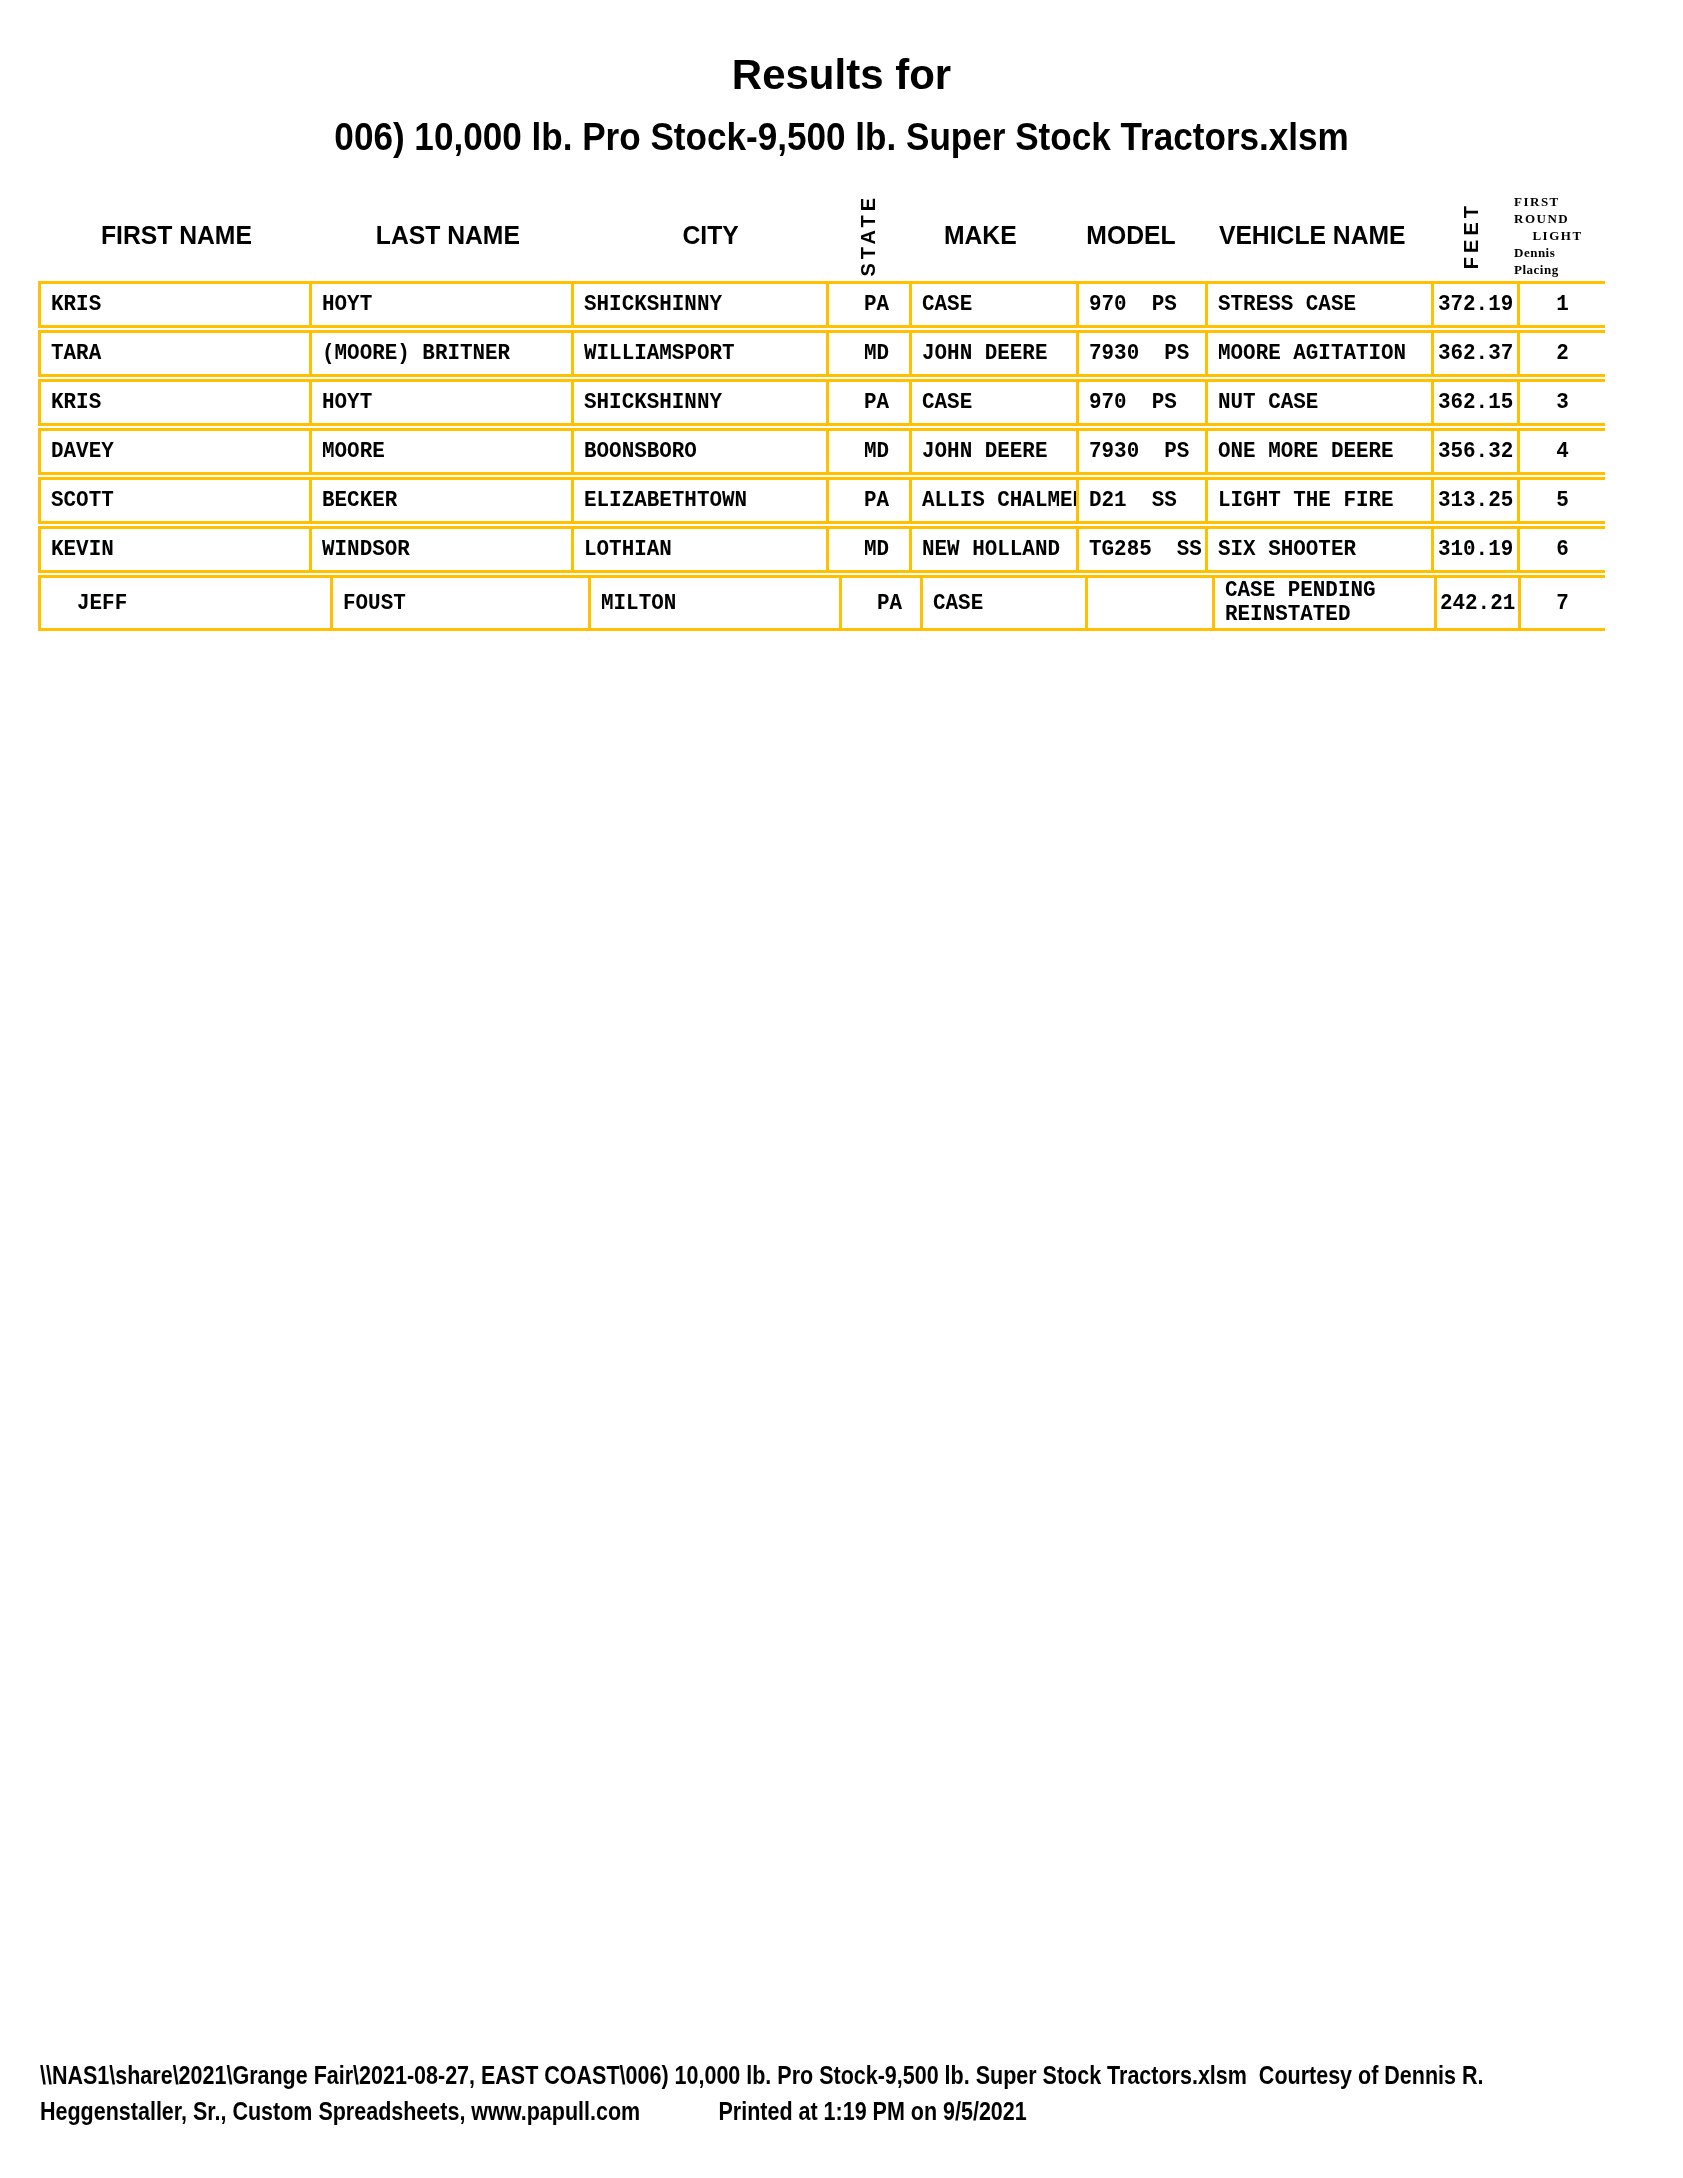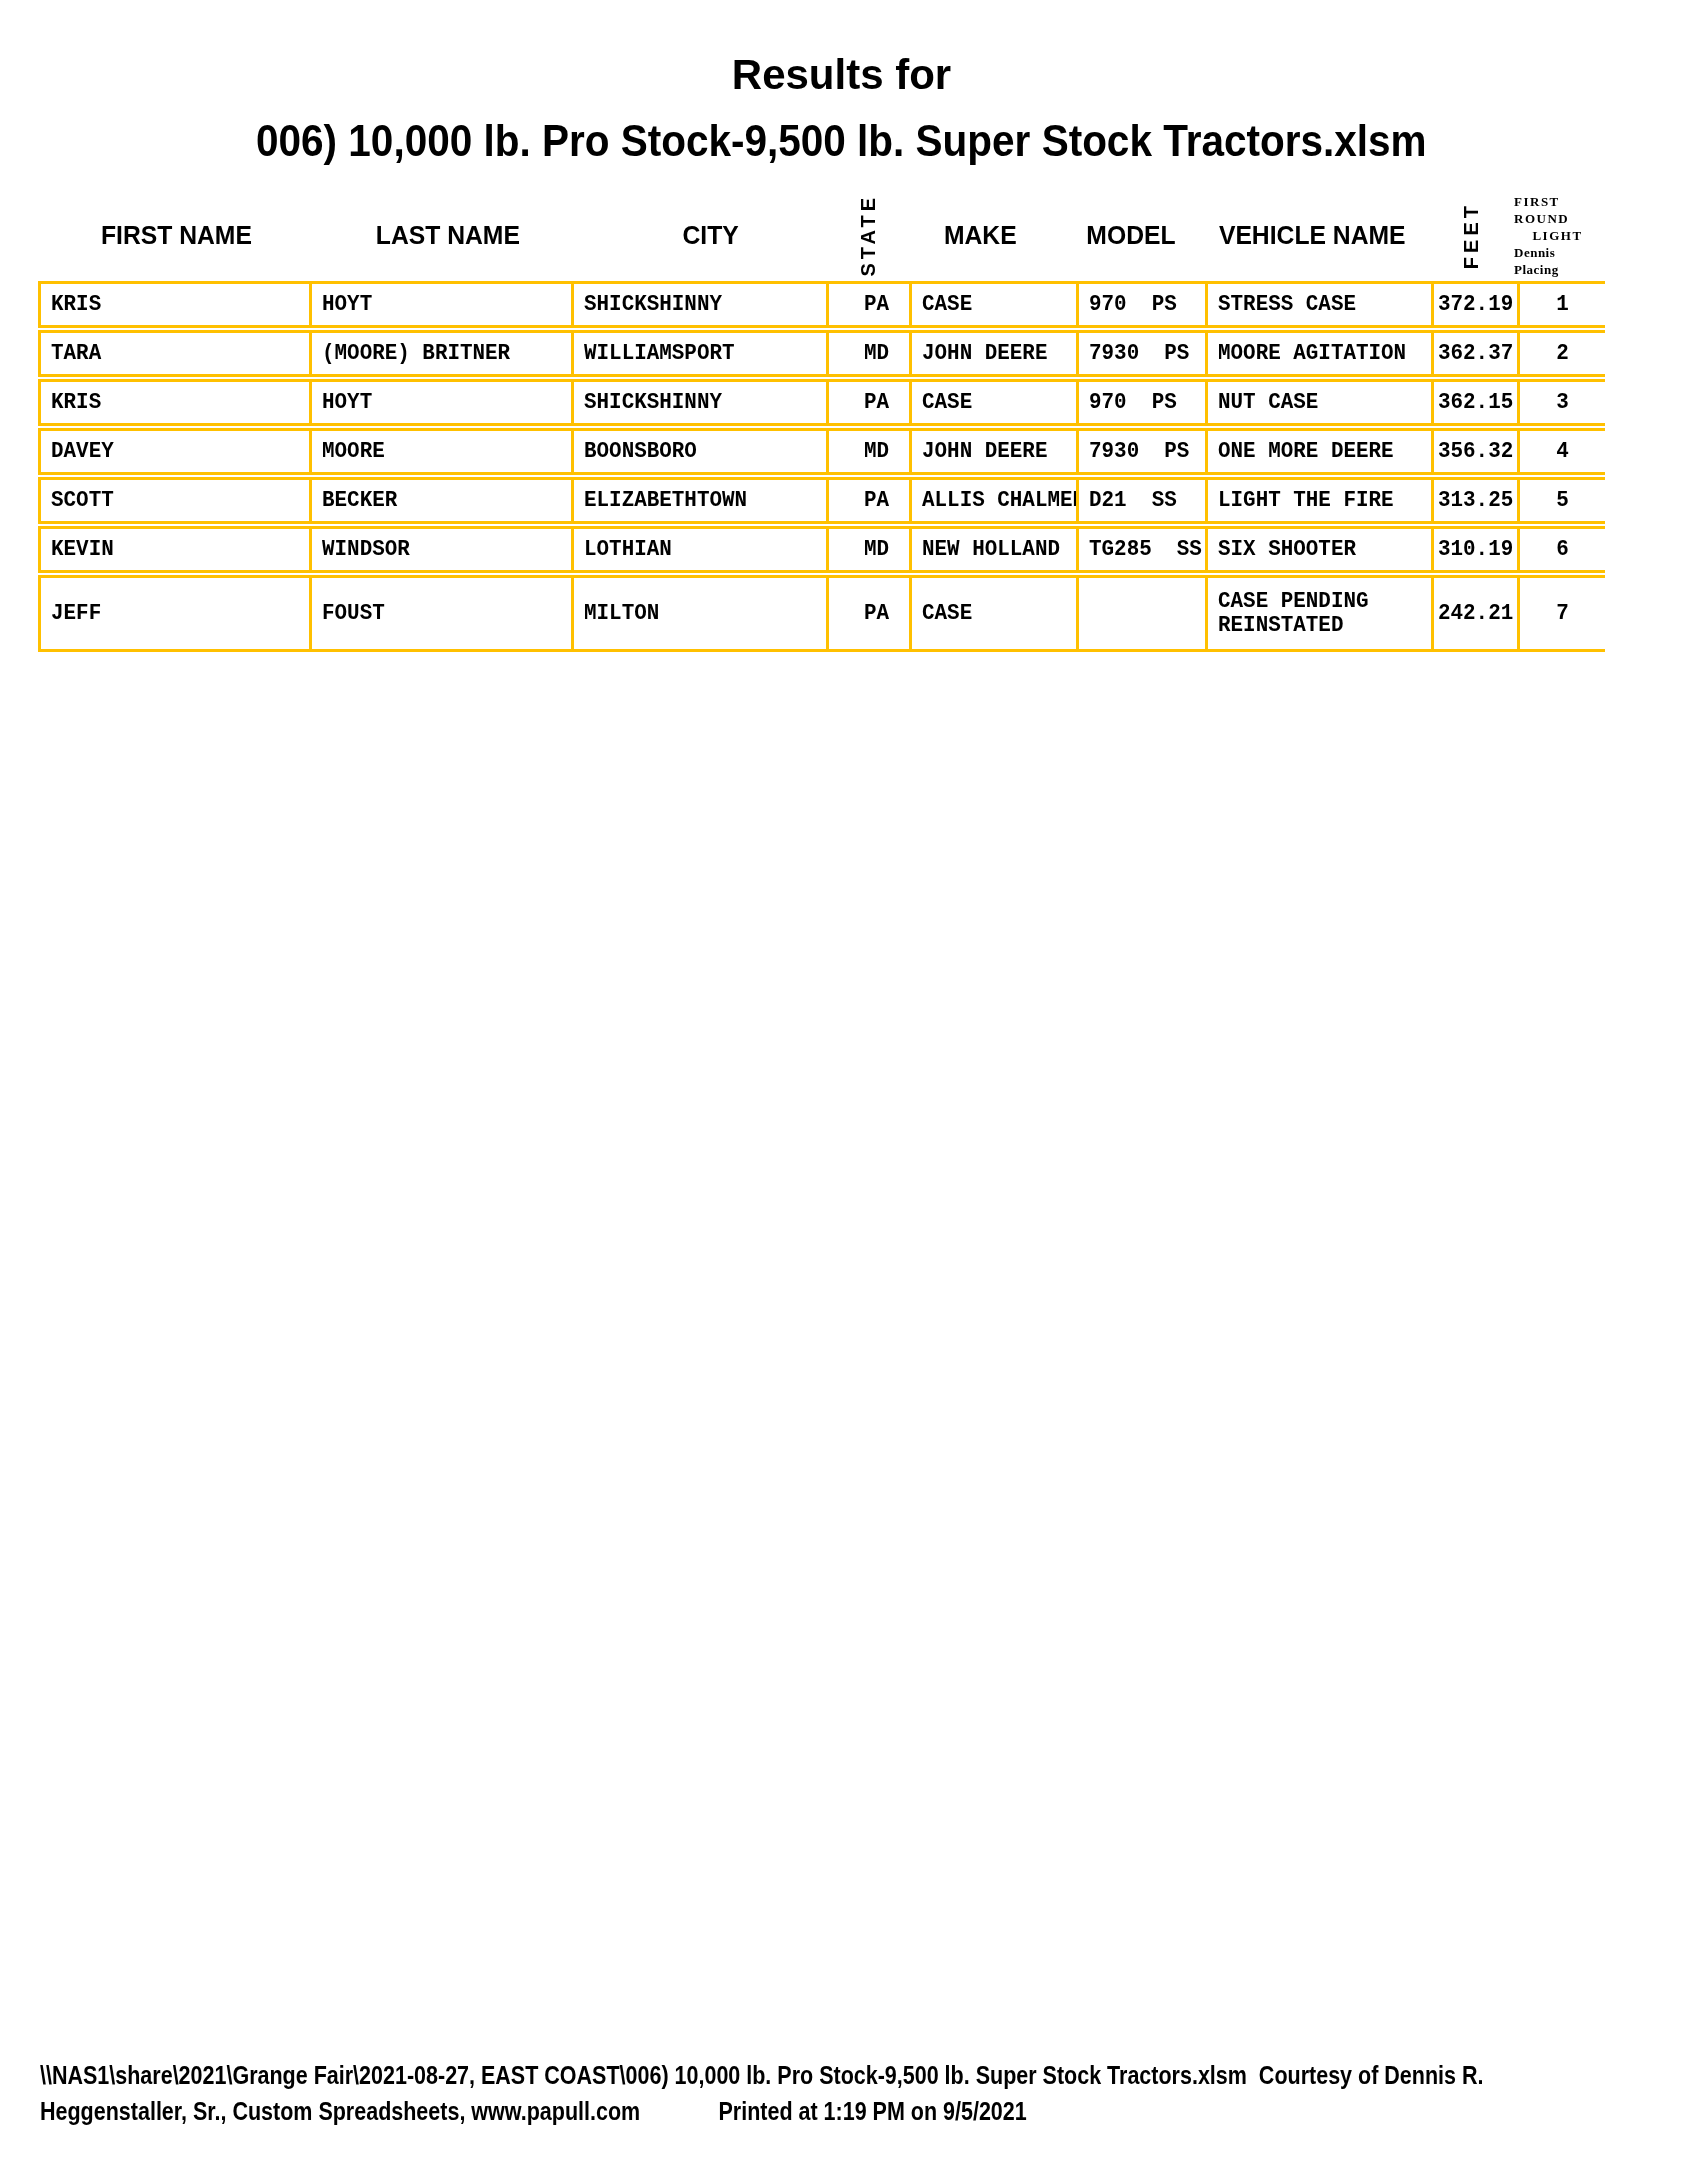--- a/index.html
+++ b/index.html
@@ -4,41 +4,41 @@
 <style>
   :root { --border:#FFC000; --ink:#000000; --bg:#FFFFFF; }
   * { box-sizing: border-box; }
   html,body { margin:0; padding:0; background:#fff; }
   .page {
     position:relative; width:1683px; height:2178px; background:var(--bg);
     font-family:"Liberation Sans","DejaVu Sans",sans-serif;
     font-weight:bold; color:var(--ink); overflow:hidden;
   }
   .title1 { position:absolute; top:51px; left:0; width:100%; text-align:center; font-size:42px; }
-  .title2 { position:absolute; top:115px; left:0; width:100%; text-align:center; font-size:45px; }
+  .title2 { position:absolute; top:115px; left:0; width:100%; text-align:center; font-size:39px; }
   .squeeze { display:inline-block; transform:scaleX(0.90); transform-origin:50% 50%; white-space:pre; }
 
   
   .grid { position:absolute; left:38px; top:190px; width:1567px; }
   .c0{width:276px}.c1{width:267px}.c2{width:260px}.c3{width:54px}
   .c4{width:170px}.c5{width:132px}.c6{width:230px}.c7{width:87px}.c8{width:87px}
 
   .thead { display:flex; height:91px; }
   .hcell { display:flex; align-items:center; justify-content:center; font-size:26px; overflow:visible; }
   .hlab  { display:inline-block; transform:scaleX(0.95); transform-origin:50% 50%; white-space:pre; }
   .rot   { writing-mode:vertical-rl; transform:rotate(180deg); font-size:20px; letter-spacing:4px; line-height:1; }
   .stack { display:flex; flex-direction:column; align-items:center; justify-content:center; line-height:17px;font-family:Liberation Serif, serif; }
   .stack .s1 { font-size:13px; letter-spacing:1.5px; }
   .stack .s2 { font-size:13px; letter-spacing:0.5px; }
 
   .trow {
     display:flex; height:47px; margin-bottom:2px; background:#fff;
     border:3px solid var(--border); border-right:none;font-family:Liberation Mono, monospace;
   }
-  .trow.tall { height:77px; }
+  .trow.tall { height:56px;padding-left:26px; }
   .tcell {
     border-right:3px solid var(--border);
     display:flex; align-items:center;
     padding-left:10px; font-size:22px; overflow:hidden;
   }
   .tcell .cv { display:inline-block; transform:scaleX(0.95); transform-origin:0 50%; white-space:pre; }
   .tcell.center { justify-content:center; padding-left:0; }
   .tcell.center .cv { transform-origin:50% 50%; }
   .tcell.state { padding-left:6px;margin-left:29px; }
   .tcell.noline { border-right:none; }

